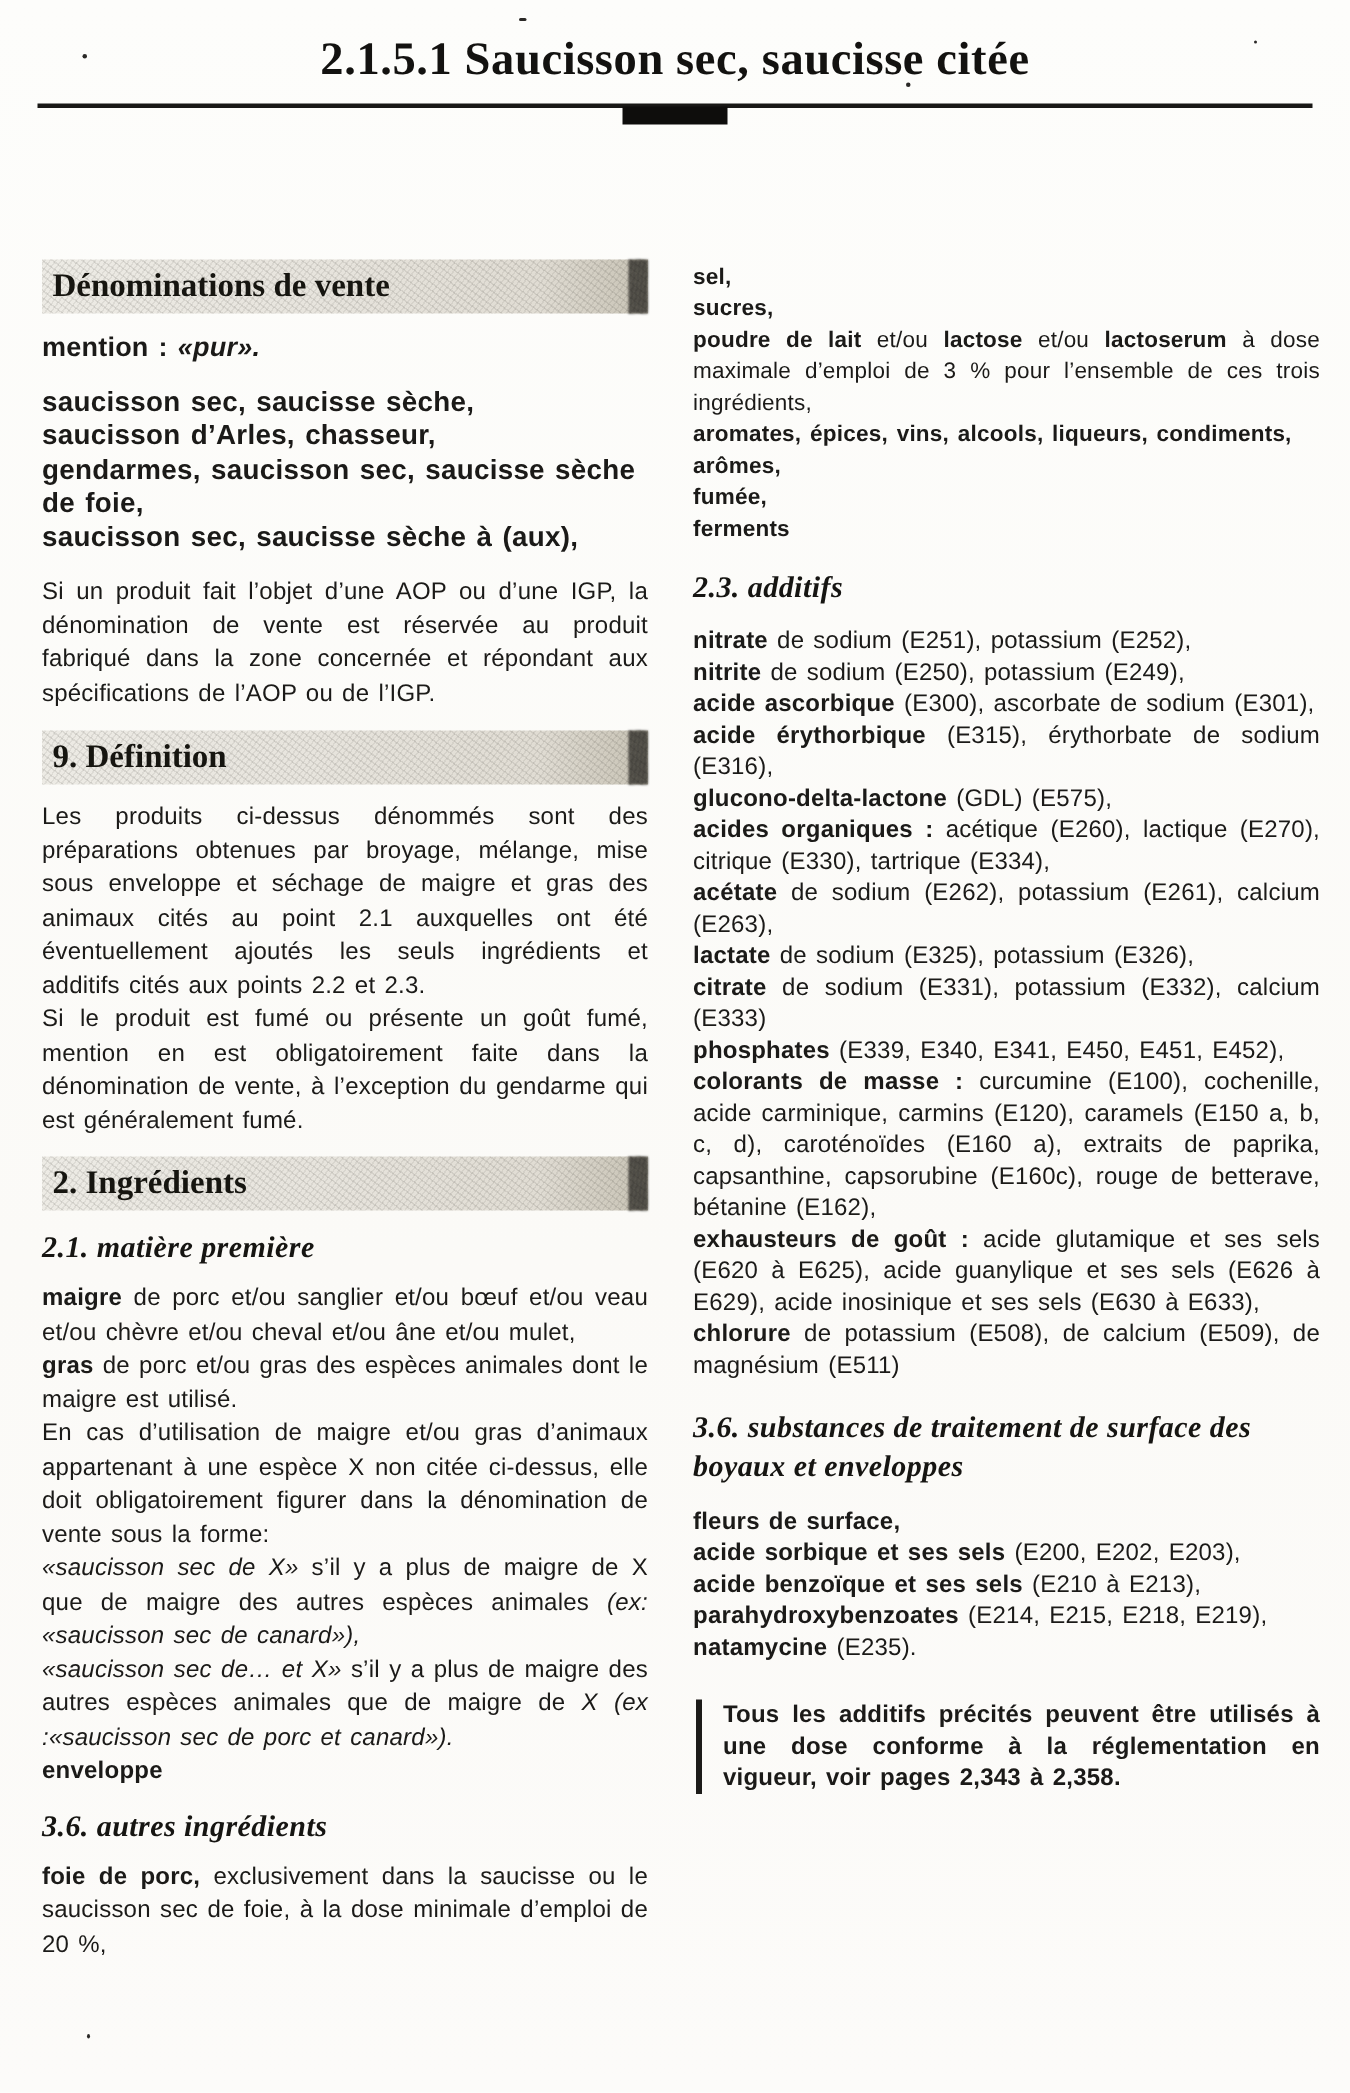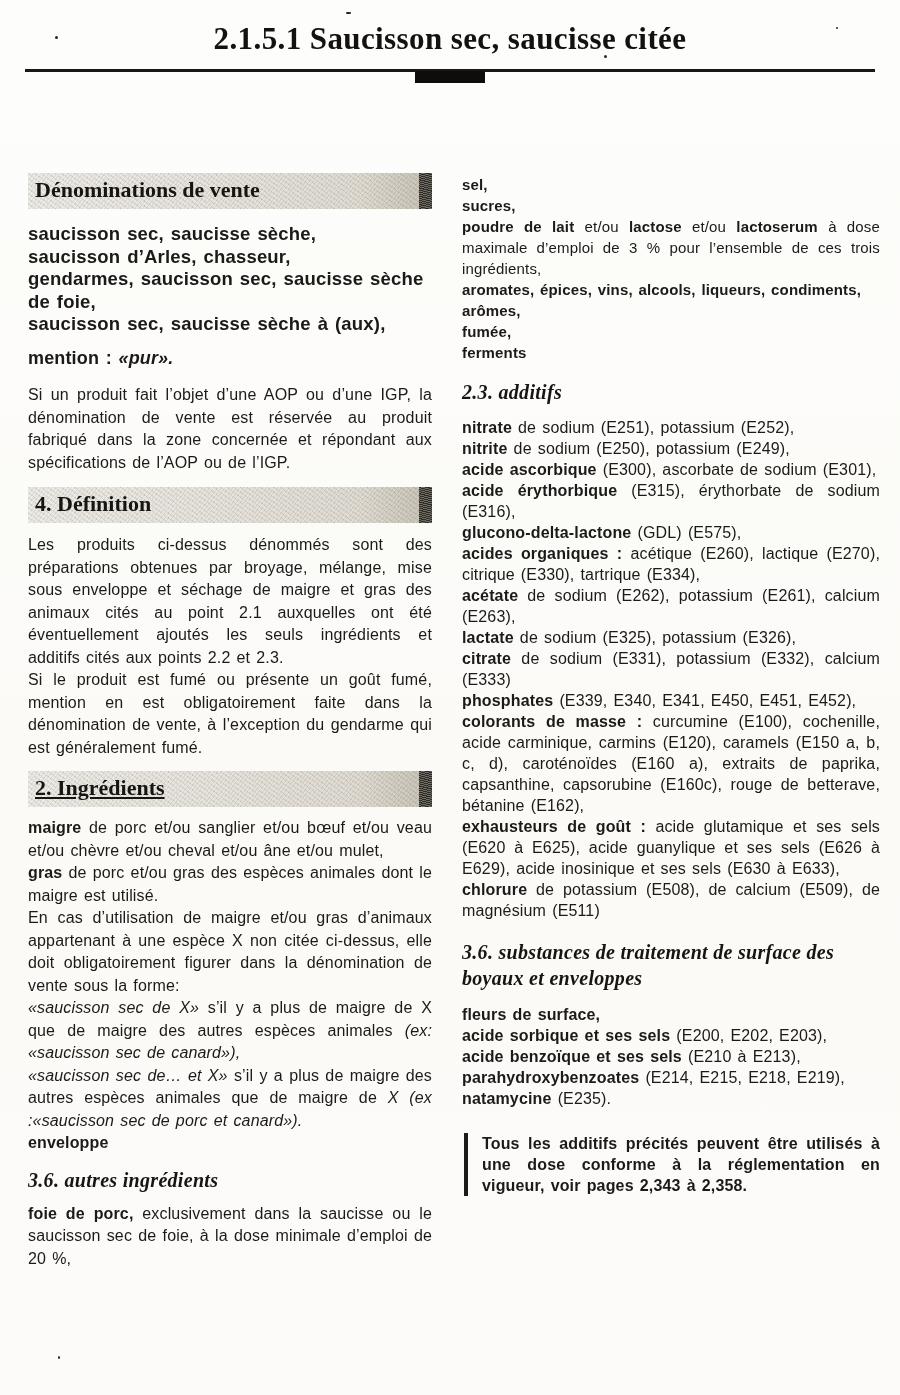--- a/index.html
+++ b/index.html
@@ -97,36 +97,37 @@
   <div class="speck" style="left:604px;top:55px;width:3px;height:3px;"></div>
   <div class="speck" style="left:836px;top:27px;width:2px;height:2px;"></div>
   <div class="speck" style="left:58px;top:1356px;width:2px;height:3px;"></div>
 
   <div class="col col-left">
 
     <div class="band" style="margin-top:157px;">
       <span>Dénominations de vente</span>
     </div>
 
+    <div class="para mention" style="margin-top:11px;"><span class="b">mention : </span><span class="b i">«pur».</span></div>
+
     <div class="para denoms" style="margin-top:14px;"><span class="b">saucisson sec, saucisse sèche,</span><br><span class="b">saucisson d’Arles, chasseur,</span><br><span class="b">gendarmes, saucisson sec, saucisse sèche de foie,</span><br><span class="b">saucisson sec, saucisse sèche à (aux),</span></div>
-
-    <div class="para mention" style="margin-top:11px;"><span class="b">mention : </span><span class="b i">«pur».</span></div>
 
     <div class="para" style="margin-top:15px;">Si un produit  fait l’objet d’une AOP ou d’une IGP, la dénomination de vente est réservée au produit fabriqué dans la zone concernée et répondant aux spécifications de l’AOP ou de l’IGP.</div>
 
     <div class="band" style="margin-top:13px;">
-      <span>4. Définition</span>
+      <span>9. Définition</span>
     </div>
 
     <div class="para" style="margin-top:11px;"><span>Les produits ci-dessus dénommés sont des préparations obtenues par broyage, mélange, mise sous enveloppe et séchage de maigre et gras des animaux cités au point 2.1 auxquelles ont été éventuellement ajoutés les seuls ingrédients et additifs cités aux points 2.2 et 2.3.</span><br><span>Si le produit est fumé ou présente un goût fumé, mention en est obligatoirement faite dans la dénomination de vente, à l’exception du gendarme qui est généralement fumé.</span></div>
 
-    <div class="band" style="margin-top:12px;text-decoration:underline;">
+    <div class="band" style="margin-top:12px;">
       <span>2. Ingrédients</span>
     </div>
 
+    <div class="subhead" style="margin-top:12px;">2.1.  matière première</div>
 
     <div class="para" style="margin-top:10px;"><span class="b">maigre</span><span> de porc et/ou sanglier et/ou bœuf et/ou veau et/ou chèvre et/ou cheval et/ou âne et/ou mulet,</span><br><span class="b">gras</span><span> de porc et/ou gras des espèces animales dont le maigre est utilisé.</span><br><span>En cas d’utilisation de maigre et/ou gras d’animaux appartenant à une espèce X non citée ci-dessus, elle doit obligatoirement figurer dans la dénomination de vente sous la forme:</span><br><span class="i">«saucisson sec de X»</span><span> s’il y a plus de maigre de X que de maigre des autres espèces animales </span><span class="i">(ex: «saucisson sec de canard»),</span><br><span class="i">«saucisson sec de… et X»</span><span> s’il y a plus de maigre des autres espèces animales que de maigre de </span><span class="i">X</span><span> </span><span class="i">(ex :«saucisson sec de porc et canard»).</span><br><span class="b">enveloppe</span></div>
 
     <div class="subhead" style="margin-top:12px;">3.6. autres ingrédients</div>
 
     <div class="para" style="margin-top:10px;"><span class="b">foie de porc,</span><span> exclusivement dans la saucisse ou le saucisson sec de foie, à la dose minimale d’emploi de 20 %,</span></div>
 
   </div>
 
   <div class="col col-right">

